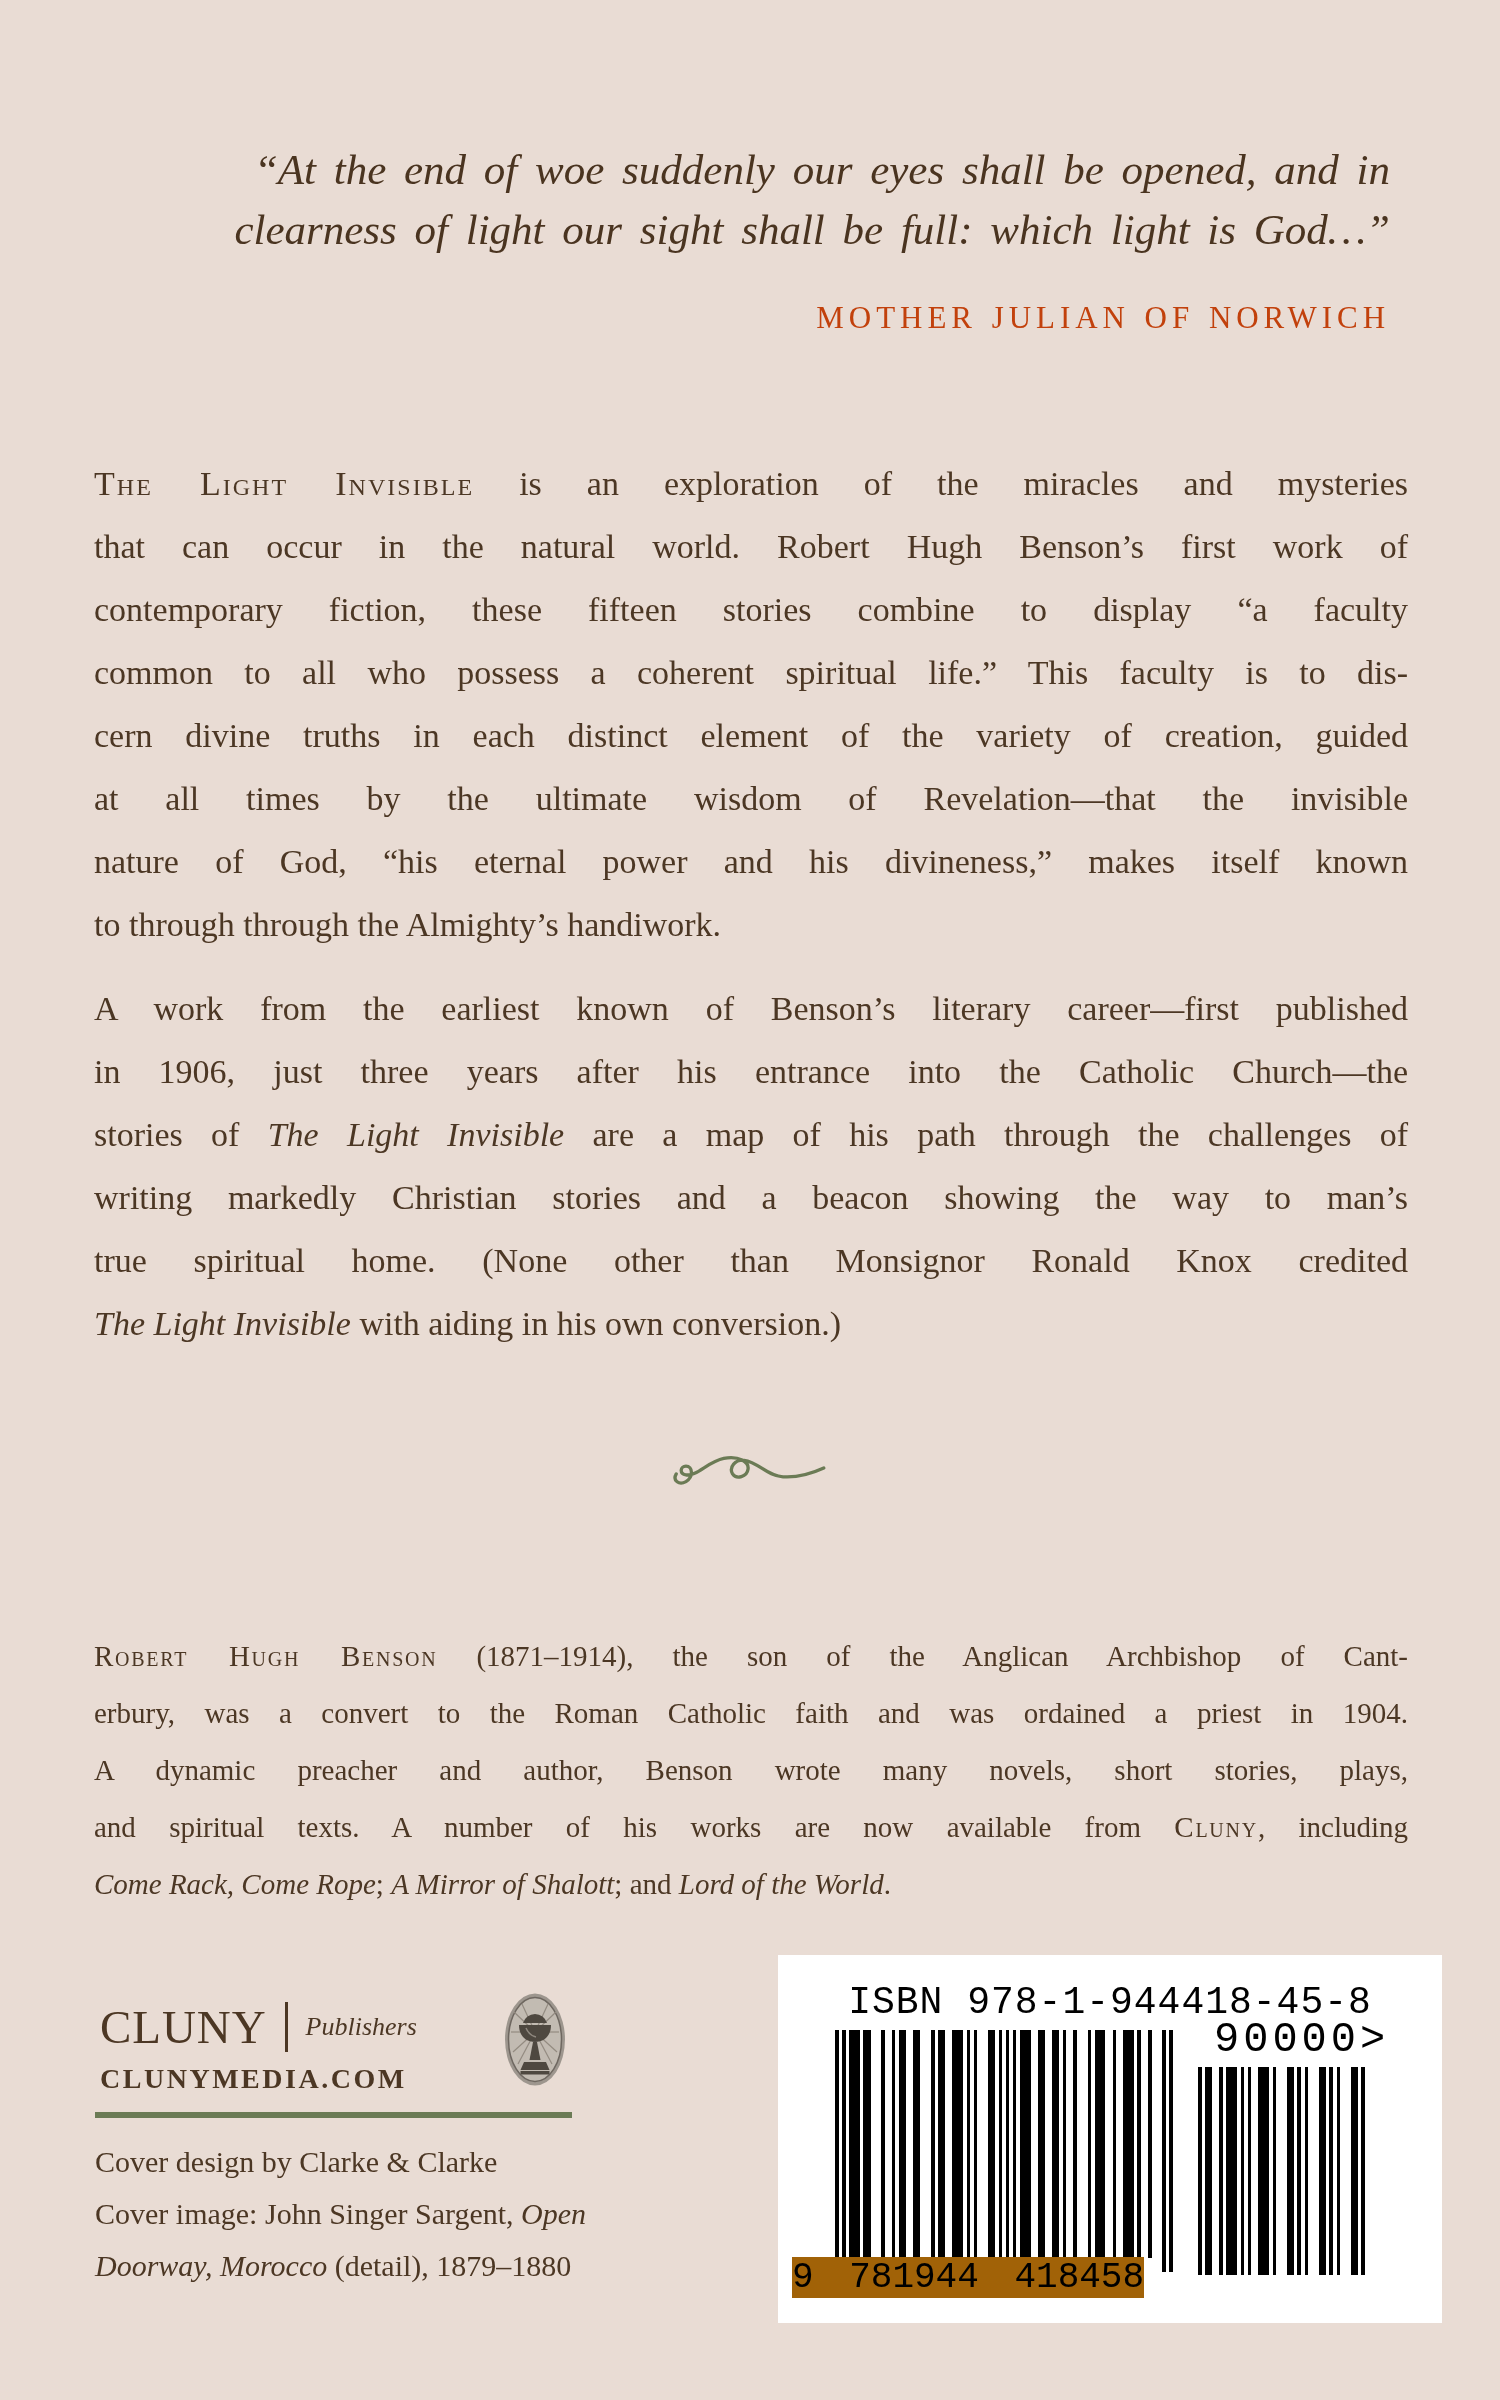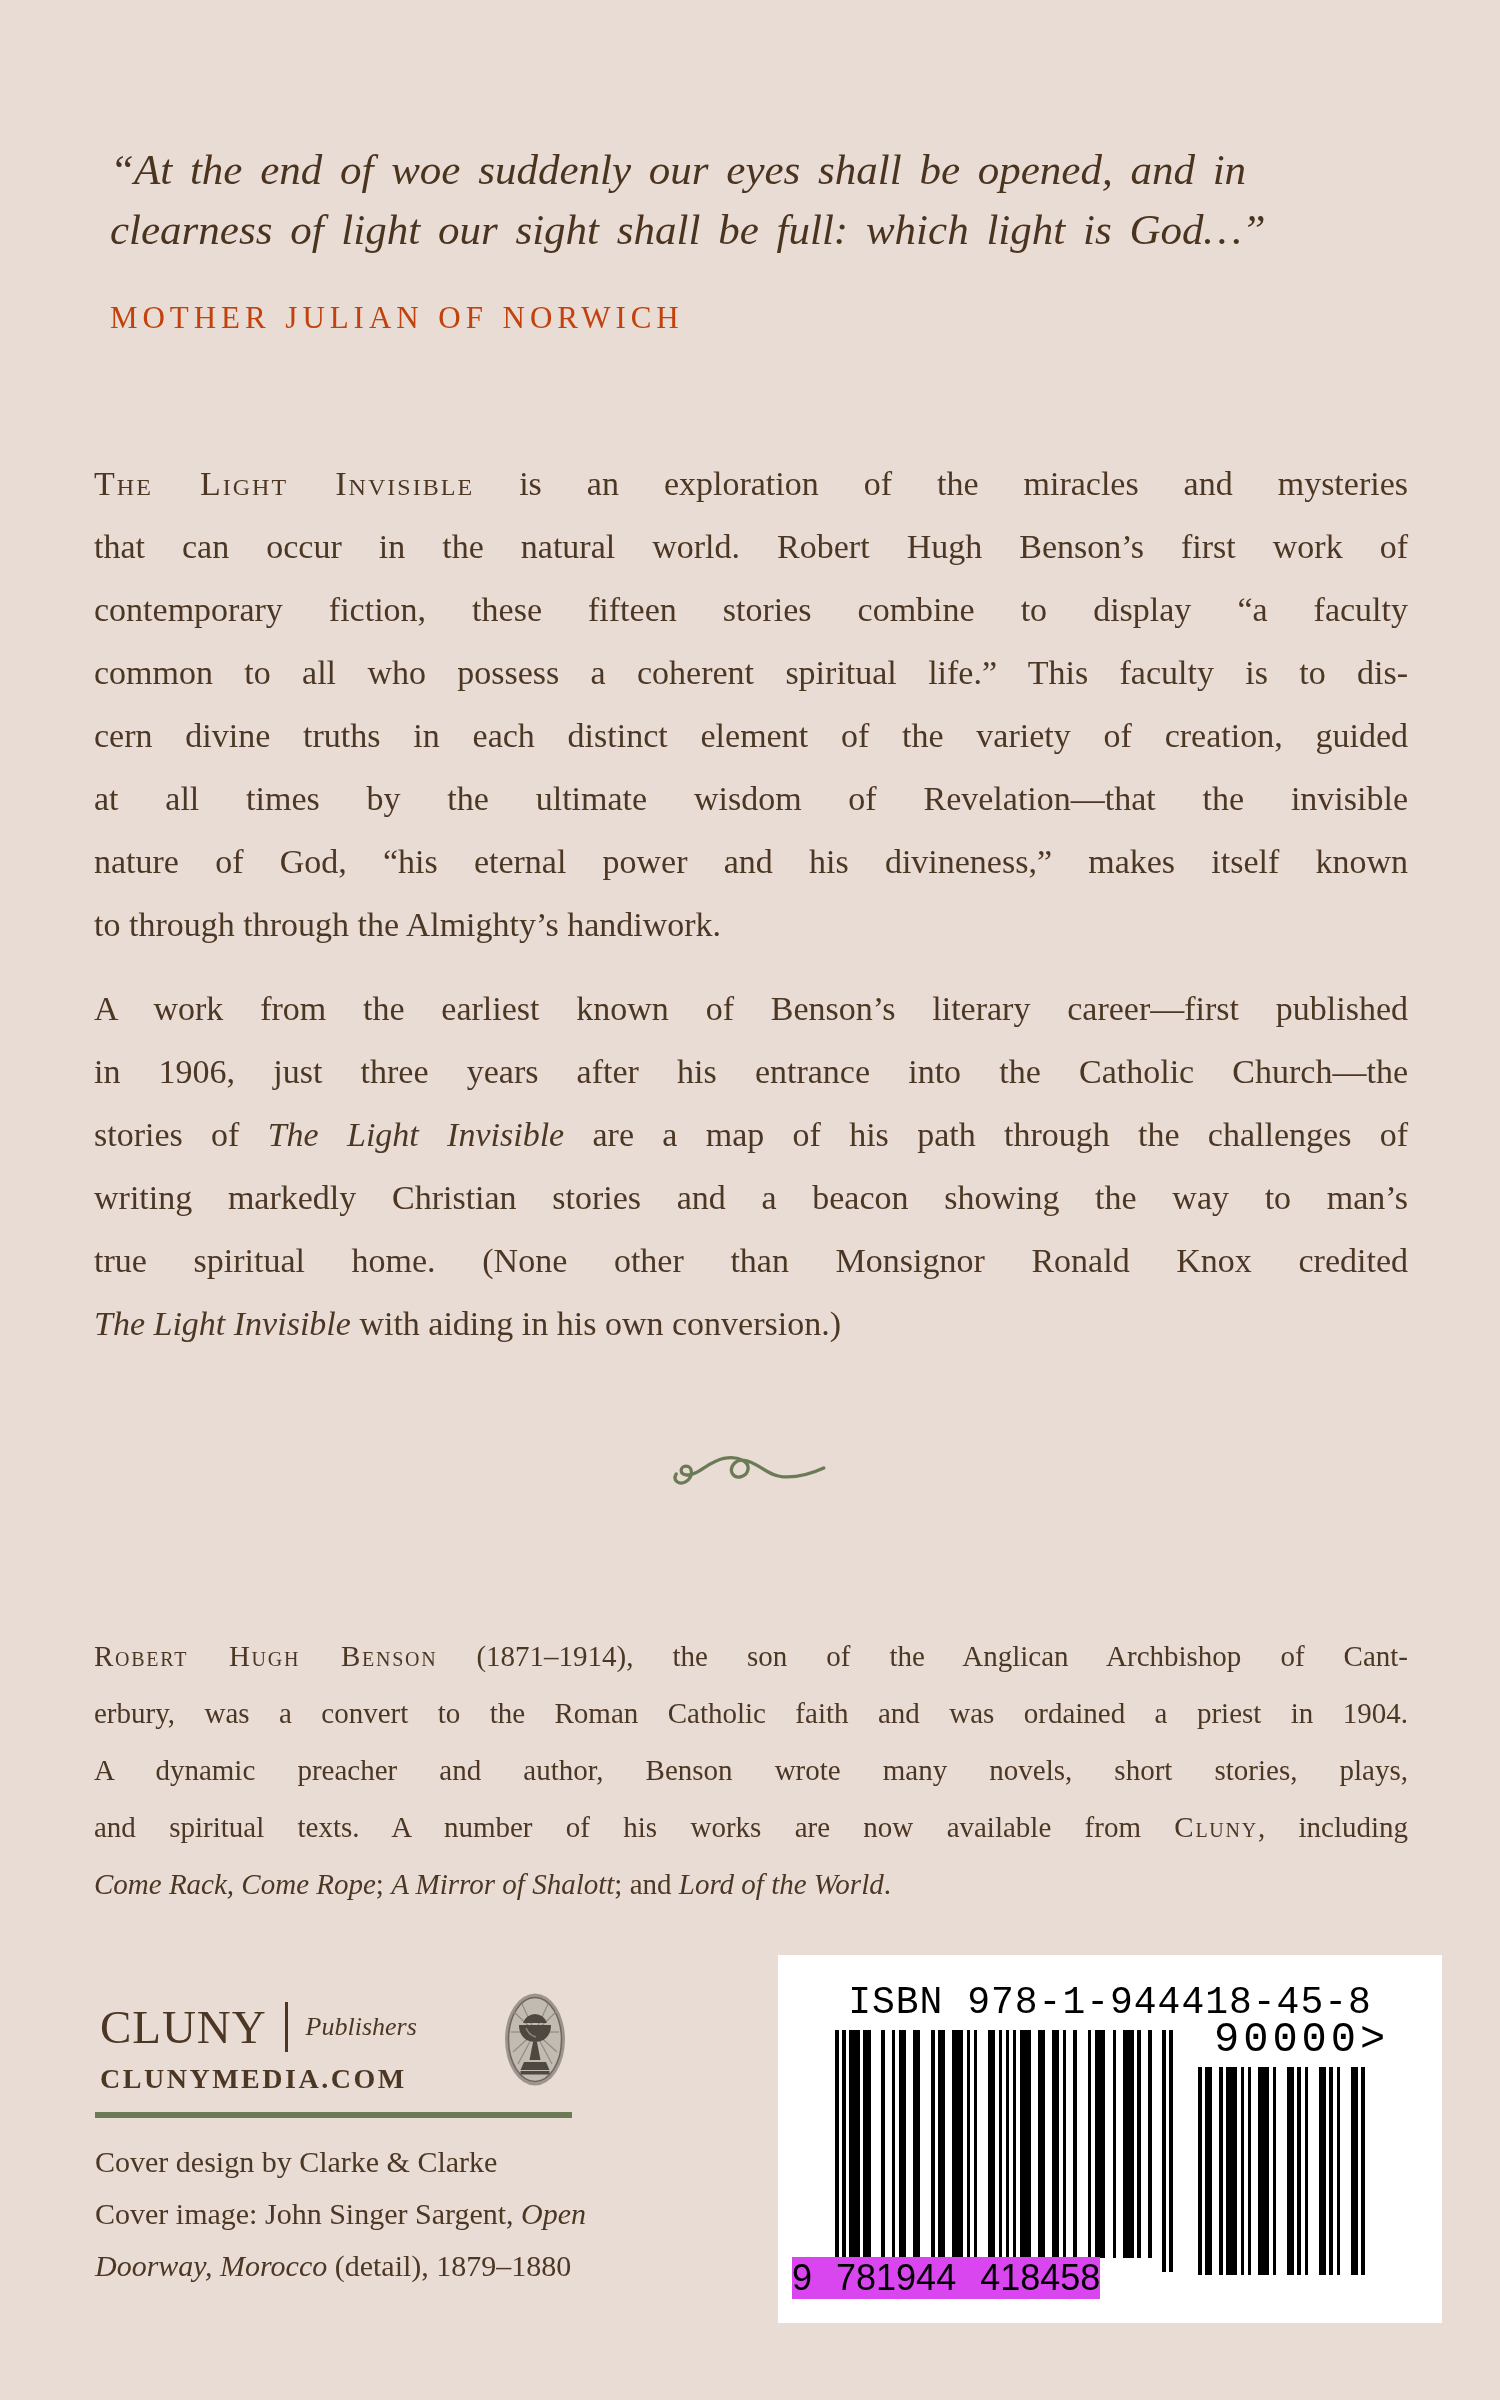--- a/index.html
+++ b/index.html
@@ -3,21 +3,21 @@
 <meta charset="utf-8">
 <style>
   html,body{margin:0;padding:0;background:#e9dcd4;}
   .page{position:relative;width:1500px;height:2400px;background:#e9dcd4;
         font-family:"Liberation Serif",serif;color:#4c3724;overflow:hidden;}
   .tline{display:block;}
   .just{text-align:justify;text-align-last:justify;}
   .sc{font-variant:small-caps;letter-spacing:0.06em;}
   .it{font-style:italic;}
 
-  .quote-block{position:absolute;top:140px;left:110px;width:1280px;text-align:left;
+  .quote-block{position:absolute;top:140px;left:110px;width:1280px;text-align:right;
                font-style:italic;font-size:43px;line-height:60px;word-spacing:7px;color:#4a3420;}
   .quote-attrib{margin-top:28px;font-style:normal;font-size:31px;letter-spacing:0.16em;
                 word-spacing:2px;color:#c2410c;}
 
   .synopsis{position:absolute;top:452px;left:94px;width:1314px;
             font-size:34px;line-height:63px;}
   .para2{margin-top:21px;}
 
   .flourish{position:absolute;top:1450px;left:50%;transform:translateX(-50%);}
 
@@ -36,22 +36,22 @@
 
   .credits{position:absolute;top:2136px;left:95px;width:640px;font-size:30px;line-height:52px;}
 
   .barcode-box{position:absolute;top:1955px;left:778px;width:640px;height:368px;background:#ffffff;padding-left:24px;}
   .isbn-label{position:absolute;top:26px;left:0;width:100%;text-align:center;
               font-family:"Liberation Mono",monospace;font-size:38px;letter-spacing:1px;color:#000;}
   .price-code{position:absolute;top:64px;left:436px;font-family:"Liberation Mono",monospace;
               font-size:42px;letter-spacing:4px;line-height:1;color:#000;}
   .main-barcode{position:absolute;left:57px;top:75px;}
   .supp-barcode{position:absolute;left:420px;top:112px;}
-  .barcode-digits{position:absolute;left:14px;top:302px;font-family:Liberation Sans, sans-serif;
-                  font-size:36px;word-spacing:14px;letter-spacing:0;color:#000;background:#d946ef;}
+  .barcode-digits{position:absolute;left:14px;top:302px;font-family:Liberation Mono, monospace;
+                  font-size:36px;word-spacing:14px;letter-spacing:0;color:#000;background:#a16207;}
 </style>
 </head>
 <body>
 
 <div class="page">
 
   <section class="quote-block">
     <div>
         <div class="tline"><span>“At the end of woe suddenly our eyes shall be opened, and in</span></div>
         <div class="tline"><span>clearness of light our sight shall be full: which light is God…”</span></div>

